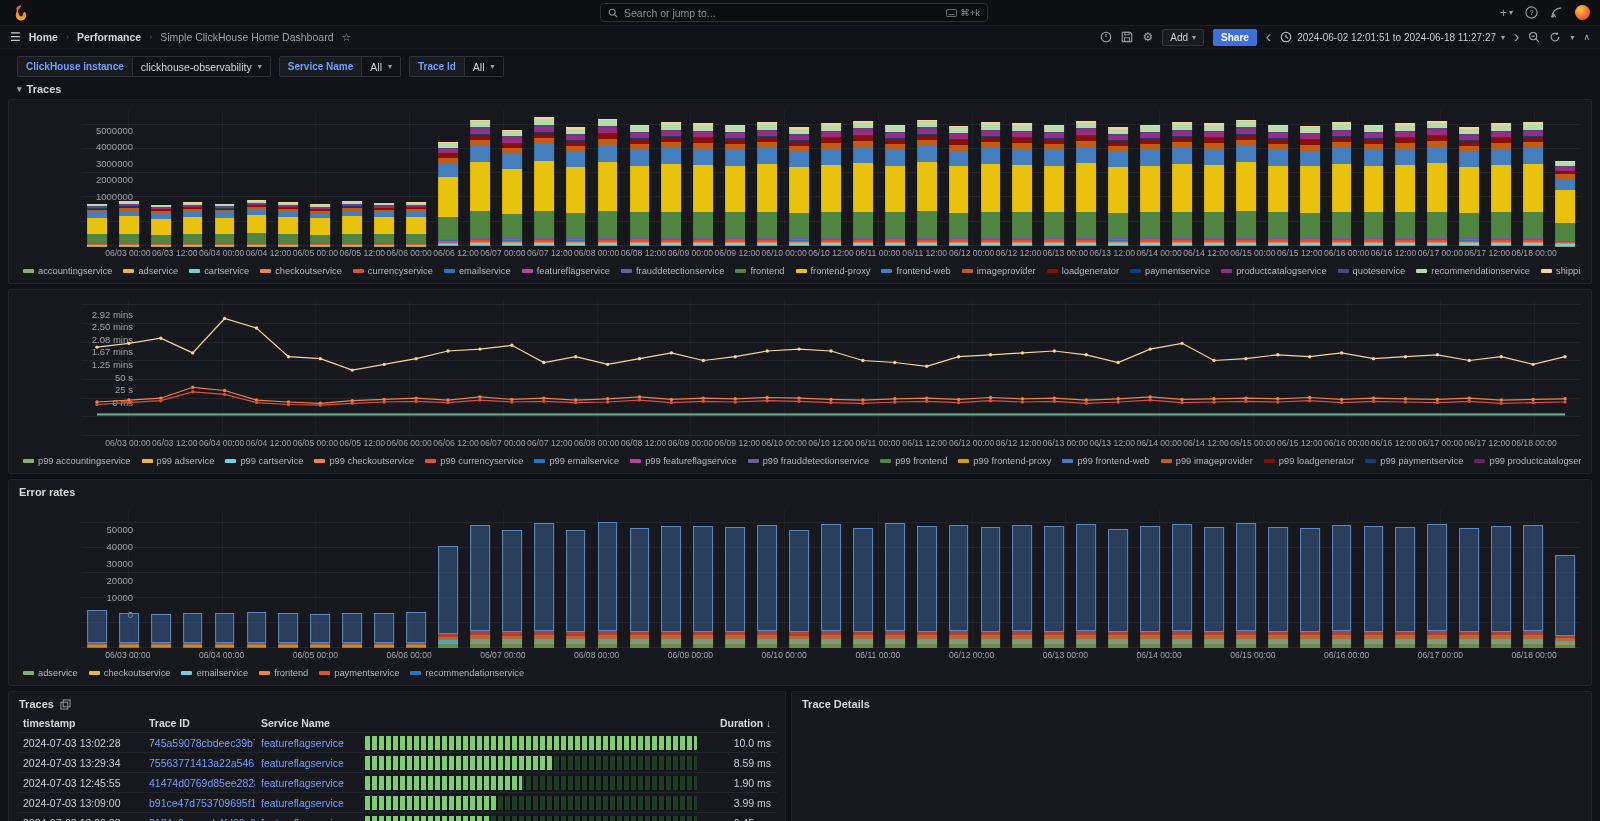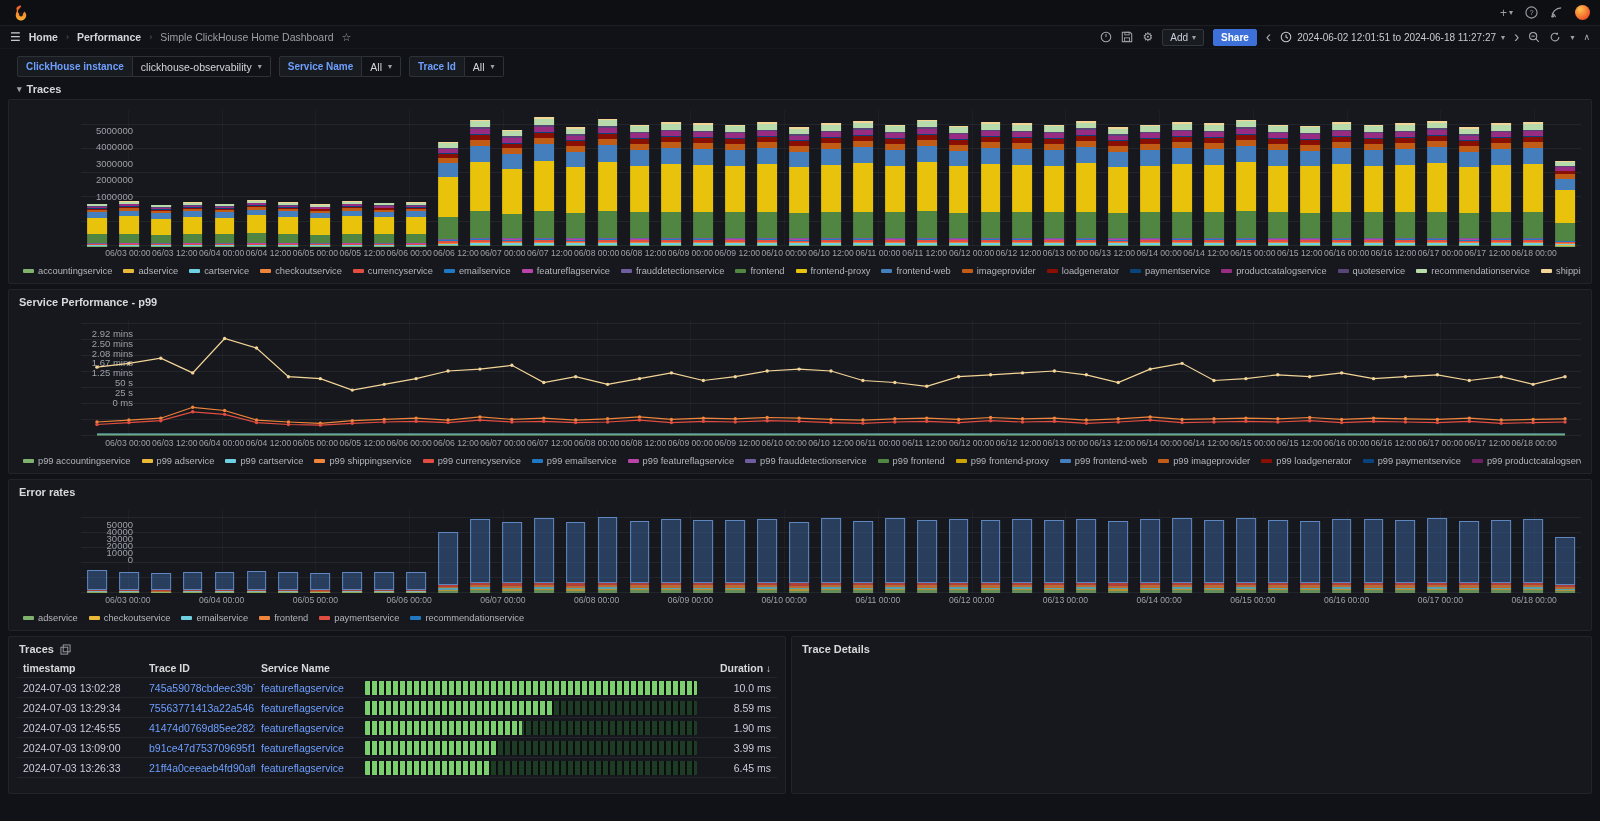--- a/index.html
+++ b/index.html
@@ -99,20 +99,34 @@
   <svg class="logo" viewBox="0 0 24 24">
     <defs>
         <linearGradient id="g1" x1="0" y1="1" x2="0" y2="0">
       <stop offset="0" stop-color="#f8b133"></stop>
           <stop offset="1" stop-color="#f05a28"></stop>
         </linearGradient>
       </defs>
     <path fill="url(#g1)" d="M12 2c1 3-4 4-4 8 0 2 1.5 4 4 4s4-2 4-4c2 1 3 3 3 5 0 4-3.5 7-7 7s-7-3-7-7c0-3 1.5-4.5 1.5-7C4.5 5 8 2 12 2z"></path>
     <circle cx="12" cy="14" r="2.6" fill="#1a1b1f"></circle>
   </svg>
+  <div class="searchwrap">
+    <svg class="icon-svg" width="10" height="10" viewBox="0 0 12 12">
+      <circle cx="5" cy="5" r="3.6" fill="none" stroke="#8e8e96" stroke-width="1.3"></circle>
+      <line x1="8" y1="8" x2="11" y2="11" stroke="#8e8e96" stroke-width="1.3"></line>
+    </svg>
+    <span class="ph">Search or jump to...</span>
+    <span class="kbd-chip">
+      <svg class="icon-svg" width="11" height="8" viewBox="0 0 14 10">
+        <rect x="0.5" y="0.5" width="13" height="9" rx="1.5" fill="none" stroke="#8e8e96"></rect>
+        <line x1="3" y1="7" x2="11" y2="7" stroke="#8e8e96"></line>
+      </svg>
+      <span>⌘+k</span>
+    </span>
+  </div>
   <div class="nav-right">
     <span class="nav-ico">
       <span>+</span>
         <span class="caret">▾</span>
       </span>
     <span class="nav-ico">
       <svg class="icon-svg" width="13" height="13" viewBox="0 0 14 14">
         <circle cx="7" cy="7" r="6" fill="none" stroke="#9d9fa6" stroke-width="1.2"></circle>
         <text x="7" y="10" text-anchor="middle" font-size="8" fill="#9d9fa6">?</text>
         </svg>
@@ -1298,21 +1312,20 @@
           </span>
           <span class="lg-item">
             <span class="lg-mark" style="background: rgb(244, 213, 152);"></span>
             <span>shippingservice</span>
           </span>
         </div>
     </div>
   </div>
 
   <div class="panel" style="height:185px">
-    <div class="ptitle">Service Performance - p99</div>
     <div class="chart" id="chart-1">
       <div class="chart-main">
           <div class="yaxis">
             <div class="ytick" style="bottom: 0%;">0 ms</div>
             <div class="ytick" style="bottom: 13.7363%;">25 s</div>
             <div class="ytick" style="bottom: 27.4725%;">50 s</div>
             <div class="ytick" style="bottom: 41.2088%;">1.25 mins</div>
             <div class="ytick" style="bottom: 54.9451%;">1.67 mins</div>
             <div class="ytick" style="bottom: 68.6813%;">2.08 mins</div>
             <div class="ytick" style="bottom: 82.4176%;">2.50 mins</div>
@@ -1534,21 +1547,21 @@
           <span class="lg-item">
             <span class="lg-mark" style="background: rgb(234, 184, 57);"></span>
             <span>p99 adservice</span>
           </span>
           <span class="lg-item">
             <span class="lg-mark" style="background: rgb(110, 208, 224);"></span>
             <span>p99 cartservice</span>
           </span>
           <span class="lg-item">
             <span class="lg-mark" style="background: rgb(239, 132, 60);"></span>
-            <span>p99 shippingservice</span>
+            <span>p99 checkoutservice</span>
           </span>
           <span class="lg-item">
             <span class="lg-mark" style="background: rgb(226, 77, 66);"></span>
             <span>p99 currencyservice</span>
           </span>
           <span class="lg-item">
             <span class="lg-mark" style="background: rgb(31, 120, 193);"></span>
             <span>p99 emailservice</span>
           </span>
           <span class="lg-item">
@@ -1584,21 +1597,21 @@
             <span>p99 paymentservice</span>
           </span>
           <span class="lg-item">
             <span class="lg-mark" style="background: rgb(109, 31, 98);"></span>
             <span>p99 productcatalogservice</span>
           </span>
         </div>
     </div>
   </div>
 
-  <div class="panel" style="height:152px">
+  <div class="panel" style="height:207px">
     <div class="ptitle">Error rates</div>
     <div class="chart" id="chart-2">
       <div class="chart-main">
           <div class="yaxis">
             <div class="ytick" style="bottom: 0%;">0</div>
             <div class="ytick" style="bottom: 18.1818%;">10000</div>
             <div class="ytick" style="bottom: 36.3636%;">20000</div>
             <div class="ytick" style="bottom: 54.5455%;">30000</div>
             <div class="ytick" style="bottom: 72.7273%;">40000</div>
             <div class="ytick" style="bottom: 90.9091%;">50000</div>

